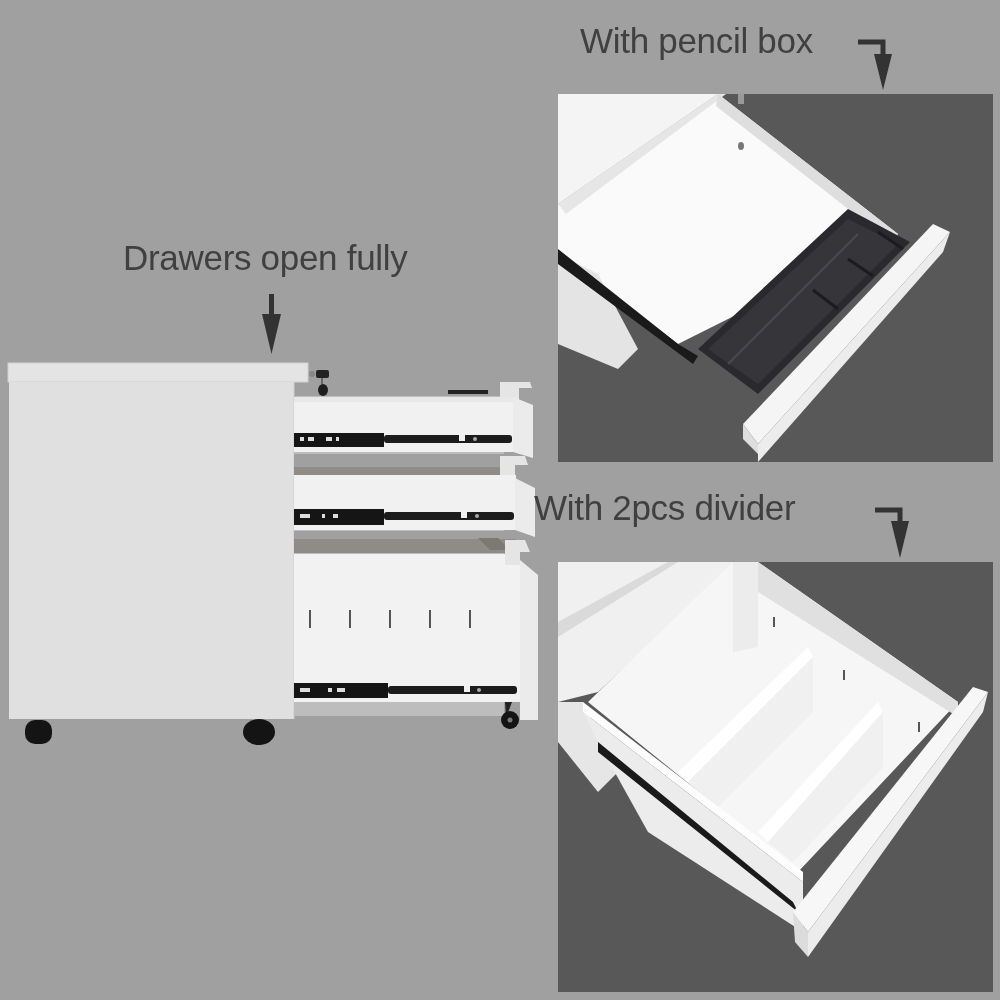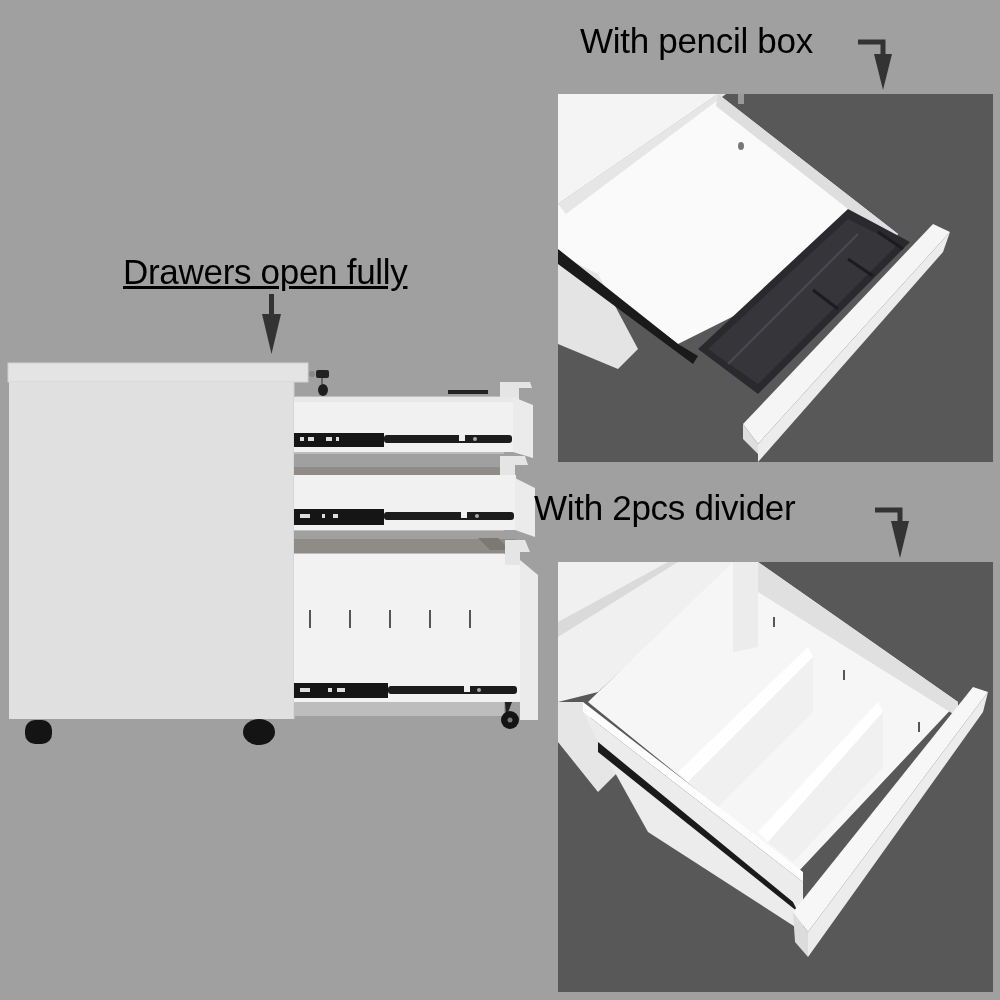--- a/index.html
+++ b/index.html
@@ -1,25 +1,25 @@
 <!DOCTYPE html>
 <html><head>
 <meta charset="utf-8">
 <style>
   html,body{margin:0;padding:0;}
   body{width:1000px;height:1000px;background:#a0a0a0;position:relative;overflow:hidden;font-family:"Liberation Sans",sans-serif;}
   .abs{position:absolute;}
-  .label{position:absolute;color:#000000;font-size:35px;line-height:1;white-space:nowrap;letter-spacing:-0.3px;}
+  .label{position:absolute;color:#404040;font-size:35px;line-height:1;white-space:nowrap;letter-spacing:-0.3px;}
   .panel{position:absolute;background:#595859;overflow:hidden;}
   svg{display:block;}
 </style>
 </head>
 <body>
 
-<div class="label" style="left:123px;top:254px;text-decoration:underline;">Drawers open fully</div>
+<div class="label" style="left:123px;top:240px;">Drawers open fully</div>
 <div class="abs" style="left:262px;top:294px;">
   <svg width="20" height="62" viewBox="0 0 20 62">
     <rect x="7" y="0" width="5" height="22" fill="#333"></rect>
     <polygon points="0,20 19,20 9.5,60" fill="#333"></polygon>
   </svg>
 </div>
 
 <div class="abs" style="left:0;top:350px;width:550px;height:400px;">
   <svg width="550" height="400" viewBox="0 0 550 400">
 

